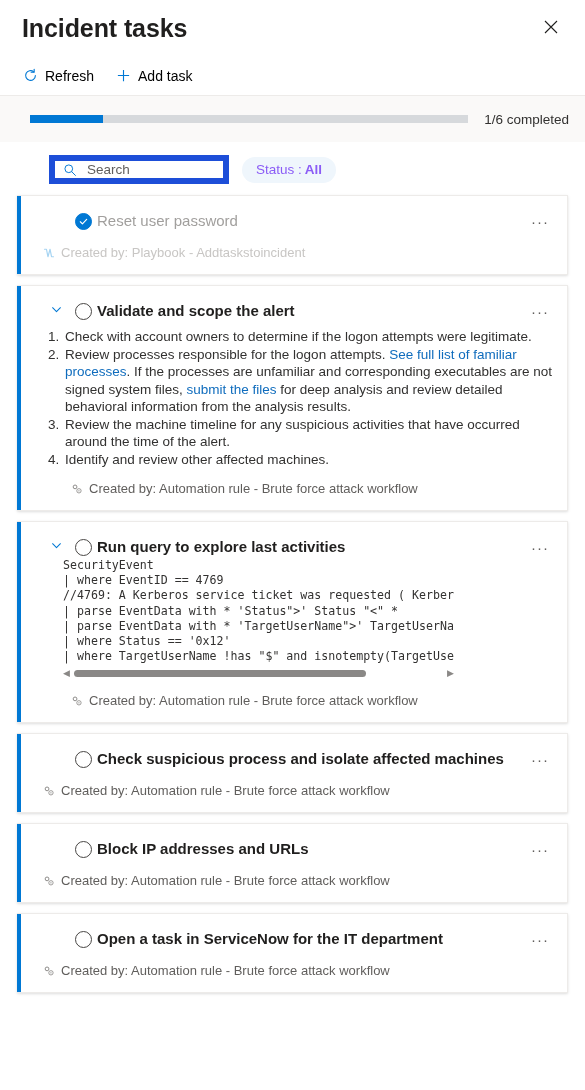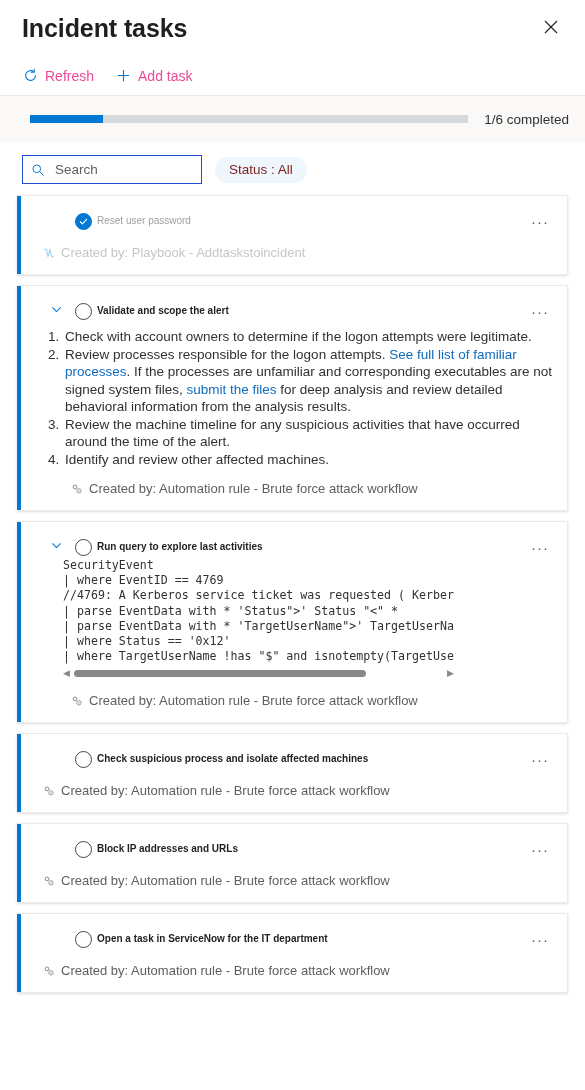--- a/index.html
+++ b/index.html
@@ -31,21 +31,21 @@
 
   
   .command-bar {
     height: 40px; display: flex; align-items: center;
     padding: 0 14px; gap: 4px;
     border-bottom: 1px solid #edebe9;
   }
   .cmd {
     display: flex; align-items: center; gap: 7px;
     height: 32px; padding: 0 9px;
-    font-size: 14px; color: #ec4899; cursor: pointer;
+    font-size: 14px; color: #000000; cursor: pointer;
     background: transparent; border: none;
     font-family: "Liberation Sans", sans-serif;
   }
   .cmd .gl { color: #0078d4; display: inline-flex; align-items: center; }
 
   
   .progress-strip {
     background: #faf9f8;
     height: 46px;
     display: flex; align-items: center;
@@ -59,37 +59,38 @@
     margin-left: 16px; font-size: 13.5px; color: #323130; white-space: nowrap;
   }
 
   
   .filter-row {
     display: flex; align-items: center; gap: 13px;
     padding: 13px 16px 11px 22px;
   }
   .search-box {
     width: 180px; height: 29px;
-    border: 1px solid #1d4ed8; background: #fff;
+    border: 6px solid #1d4ed8; background: #fff;
     display: flex; align-items: center; gap: 8px;
     padding: 0 8px;
+    margin-left: 27px;
   }
   .search-box input {
     border: none; outline: none; flex: 1; font-size: 13.5px;
     font-family: "Liberation Sans", sans-serif; color: #323130; background: transparent;
   }
   .search-box input::placeholder { color: #605e5c; }
   .search-icon { color: #0078d4; display: inline-flex; }
   .status-chip {
-    background: #eff6fc; color: #7f1d1d;
+    background: #eff6fc; color: #8b5cf6;
     border-radius: 14px; height: 26px;
     display: flex; align-items: center; padding: 0 14px;
     font-size: 13.5px; cursor: pointer; white-space: nowrap;
   }
-  .status-chip b { font-weight: 400; margin-left: 3px; }
+  .status-chip b { font-weight: 700; margin-left: 3px; }
 
   
   .task-list { padding: 0 17px 0 17px; }
   .task-card {
     position: relative;
     background: #fff;
     border: 1px solid #edebe9;
     border-left: none;
     margin-bottom: 10px;
     padding: 14px 14px 14px 0;
@@ -116,21 +117,21 @@
   }
   .check-circle {
     width: 17px; height: 17px; border-radius: 50%;
     border: 1.4px solid #484644; background: transparent;
   }
   .check-circle.done {
     border-color: #0078d4; background: #0078d4;
     display: flex; align-items: center; justify-content: center;
   }
   .task-title {
-    flex: 1; font-size: 10px; font-weight: 600; color: #201f1e;
+    flex: 1; font-size: 15px; font-weight: 600; color: #201f1e;
     line-height: 22px; padding-right: 8px;
   }
   .task-title.done { color: #a19f9d; font-weight: 400; }
   .more-btn {
     width: 26px; height: 22px; color: #605e5c;
     display: flex; align-items: center; justify-content: center;
     cursor: pointer; font-size: 15px; letter-spacing: 1px; line-height: 1;
     background: transparent; border: none;
   }
 

